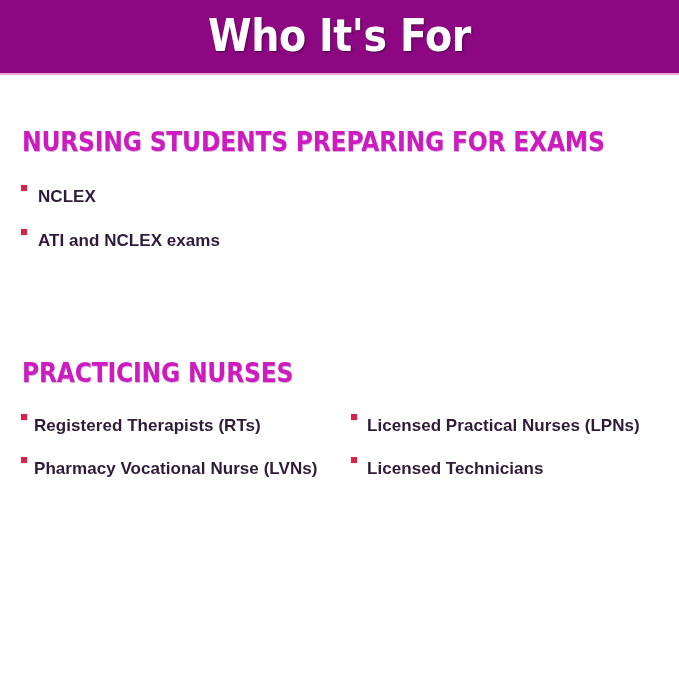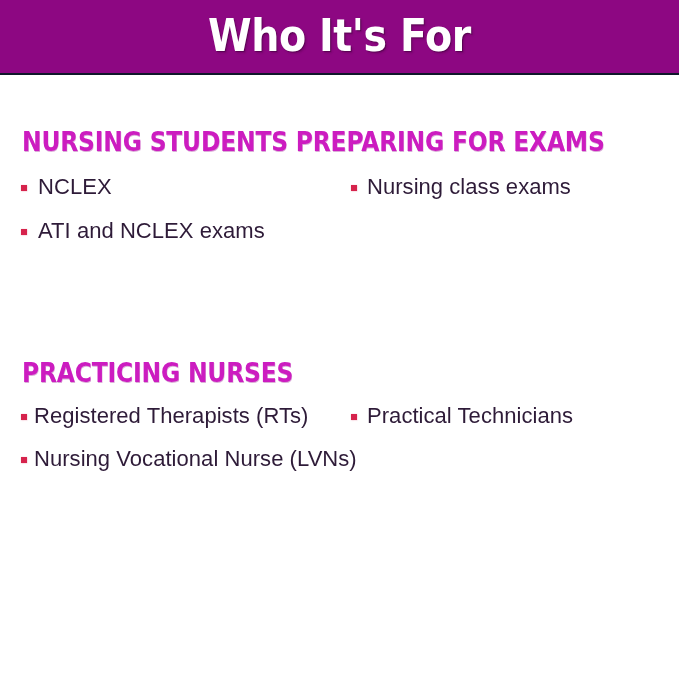--- a/index.html
+++ b/index.html
@@ -22,21 +22,21 @@
   }
 
   
   .banner {
     position: absolute;
     left: 0;
     top: 0;
     width: 679px;
     height: 75px;
     background: #8d0782;
-    border-bottom: 2px solid #0f172a;
+    border-bottom: 2px solid #f9a8d4;
     box-sizing: border-box;
     display: flex;
     align-items: center;
     justify-content: center;
   }
   .banner-title {
     color: #ffffff;
     font-family: "DejaVu Sans", sans-serif;
     font-size: 45px;
     font-weight: 700;
@@ -104,24 +104,25 @@
     width: 6px;
     height: 6px;
     background: #d6234c;
     margin-top: 9px;
     box-shadow: 0 0 1.5px 0.5px rgba(214,35,76,0.35);
   }
 
   .bullet-text {
     flex: 0 0 auto;
     color: #2e1b38;
-    font-size: 22px;
-    font-weight: 400;
+    font-size: 17px;
+    font-weight: 700;
     line-height: 22px;
     letter-spacing: 0.05px;
+    margin-top: 10px;
     -webkit-font-smoothing: antialiased;
   }
 
   .col-left  .bullet-text { margin-left: 11px; }
   .col-right .bullet-text { margin-left: 10px; }
   #section-1 .col-left .bullet-text { margin-left: 7px; }
 </style>
 </head>
 <body>
 
@@ -140,49 +141,47 @@
         <div class="bullet-row">
           <span class="bullet-marker"></span>
           <span class="bullet-text">NCLEX</span>
         </div>
         <div class="bullet-row">
           <span class="bullet-marker"></span>
           <span class="bullet-text">ATI and NCLEX exams</span>
         </div>
       </div>
 
-      <div class="col col-right">
-        <div class="bullet-row">
-          <span class="bullet-marker"></span>
-          <span class="bullet-text">Nursing class exams</span>
-        </div>
-      </div>
 
     </div>
   </div>
 
   <div class="section" id="section-1">
     <div class="section-heading">PRACTICING NURSES</div>
 
     <div class="columns">
 
       <div class="col col-left">
         <div class="bullet-row">
           <span class="bullet-marker"></span>
           <span class="bullet-text">Registered Therapists (RTs)</span>
         </div>
         <div class="bullet-row">
           <span class="bullet-marker"></span>
-          <span class="bullet-text">Nursing Vocational Nurse (LVNs)</span>
+          <span class="bullet-text">Pharmacy Vocational Nurse (LVNs)</span>
         </div>
       </div>
 
       <div class="col col-right">
         <div class="bullet-row">
           <span class="bullet-marker"></span>
-          <span class="bullet-text">Practical Technicians</span>
+          <span class="bullet-text">Licensed Practical Nurses (LPNs)</span>
+        </div>
+        <div class="bullet-row">
+          <span class="bullet-marker"></span>
+          <span class="bullet-text">Licensed Technicians</span>
         </div>
       </div>
 
     </div>
   </div>
 
 </div>
 
 </body></html>

